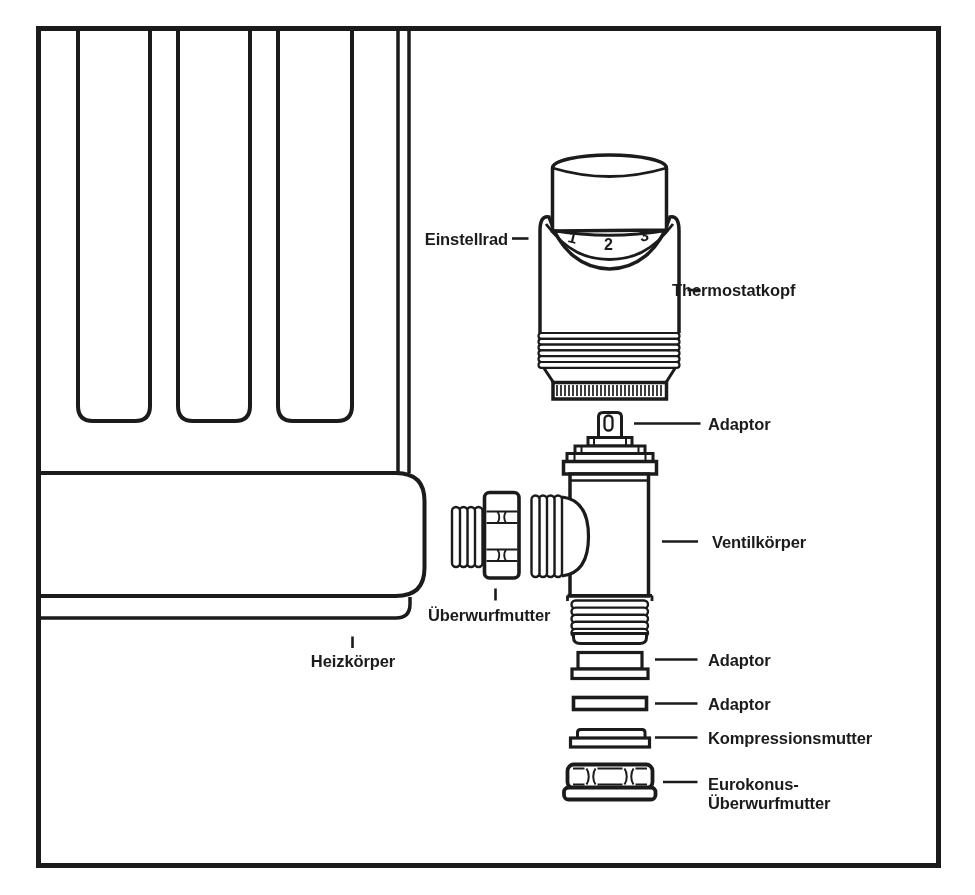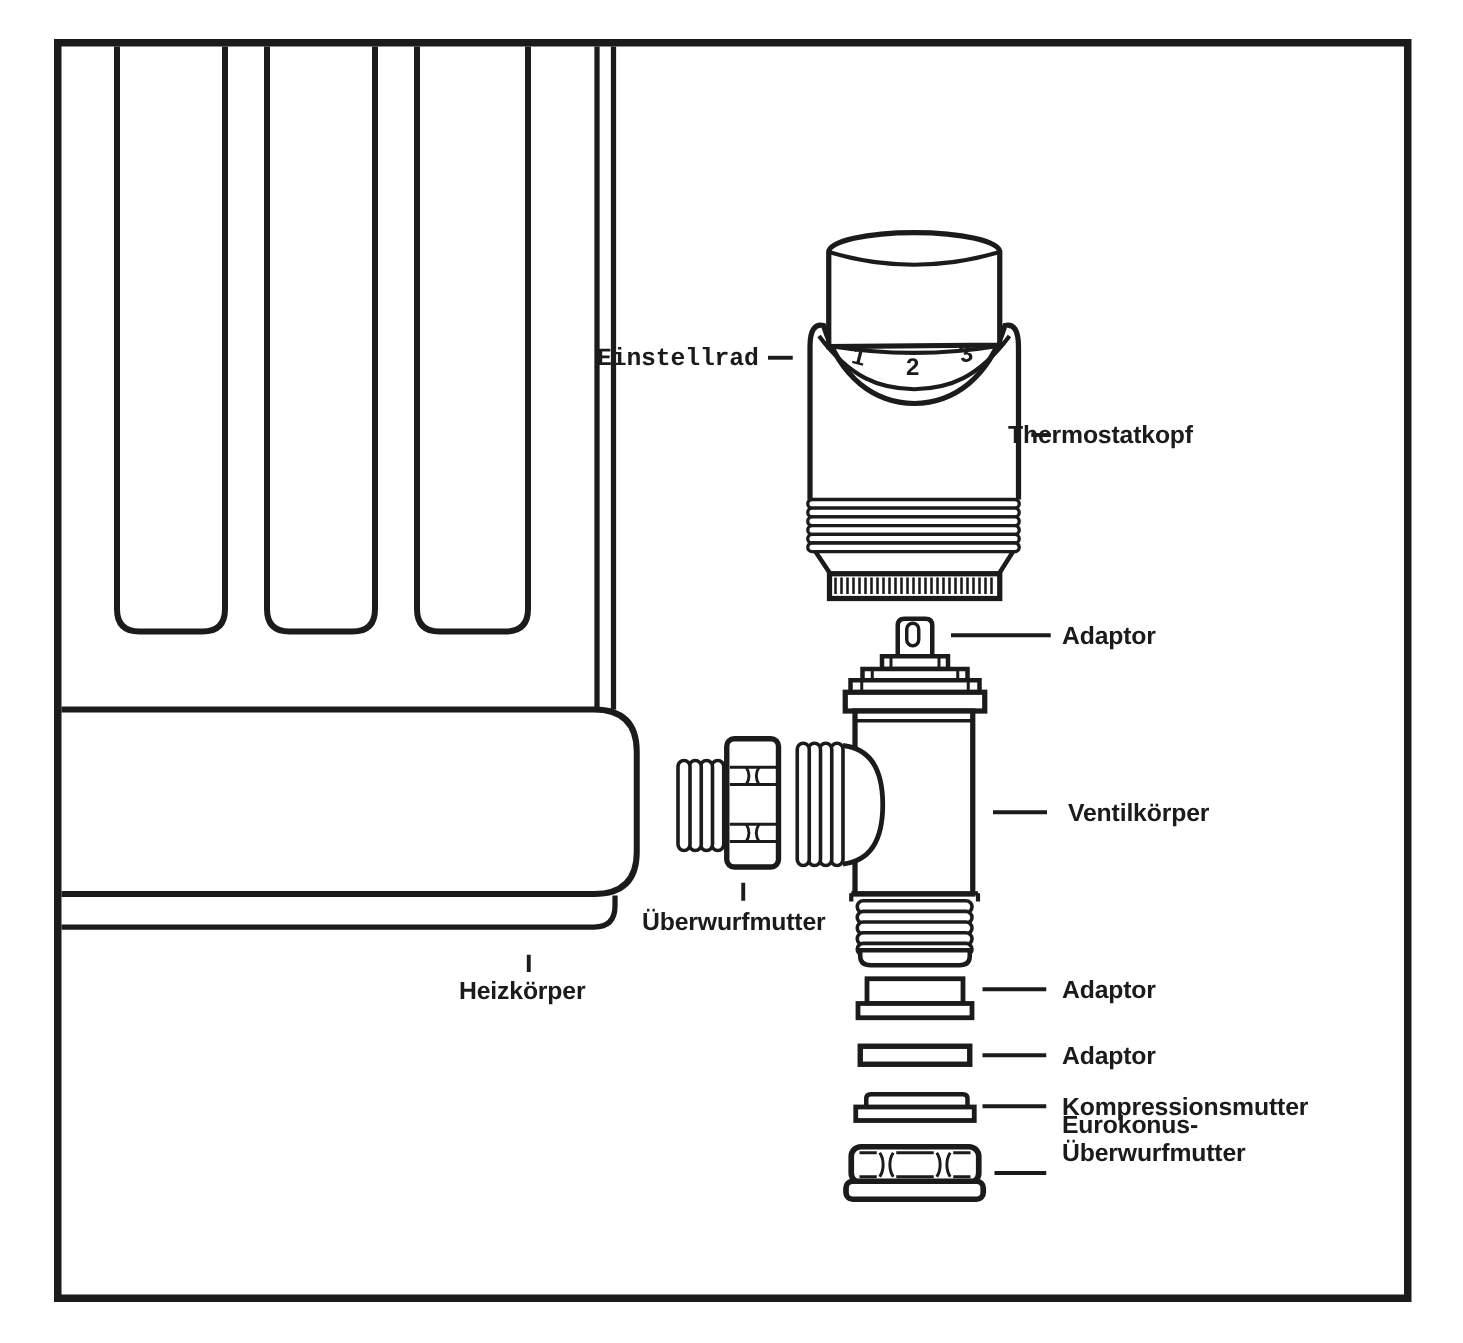--- a/index.html
+++ b/index.html
@@ -4,22 +4,22 @@
 <style>
   html,body{margin:0;padding:0;background:#ffffff;}
   #stage{position:relative;width:975px;height:895px;background:#ffffff;overflow:hidden;
          font-family:"Liberation Sans", sans-serif;}
   #art{position:absolute;left:0;top:0;}
   .ln{stroke:#1b1b1b;fill:none;}
   .fw{stroke:#1b1b1b;fill:#ffffff;}
   .fo{fill:#ffffff;stroke:none;}
   .label{position:absolute;color:#1b1b1b;font-size:16.5px;font-weight:700;
          line-height:1.15;letter-spacing:-0.1px;white-space:nowrap;}
-  .label.right{font-family:Liberation Mono, monospace;}
-  .label.center{white-space:normal;}
+  .label.right{text-align:right;}
+  .label.center{text-align:center;white-space:normal;}
   svg text{font-family:"Liberation Sans", sans-serif;font-size:16px;font-weight:700;fill:#1b1b1b;}
 </style>
 </head>
 <body>
 
 <div id="stage">
 
   <svg id="art" width="975" height="895" viewBox="0 0 975 895">
 
     <rect class="ln" x="38.5" y="28.5" width="900" height="837" stroke-width="5"></rect>
@@ -162,18 +162,18 @@
   <div class="label" style="left:428px;top:606px">Überwurfmutter</div>
 
   <div class="label center" style="left:306px;top:652px;width:94px">Heizkörper</div>
 
   <div class="label" style="left:708px;top:651px">Adaptor</div>
 
   <div class="label" style="left:708px;top:695px">Adaptor</div>
 
   <div class="label" style="left:708px;top:729px">Kompressionsmutter</div>
 
-  <div class="label" style="left:708px;top:741px">
+  <div class="label" style="left:708px;top:775px">
     <span>Eurokonus-</span><br>
     <span>Überwurfmutter</span>
   </div>
 
 </div>
 
 </body></html>

